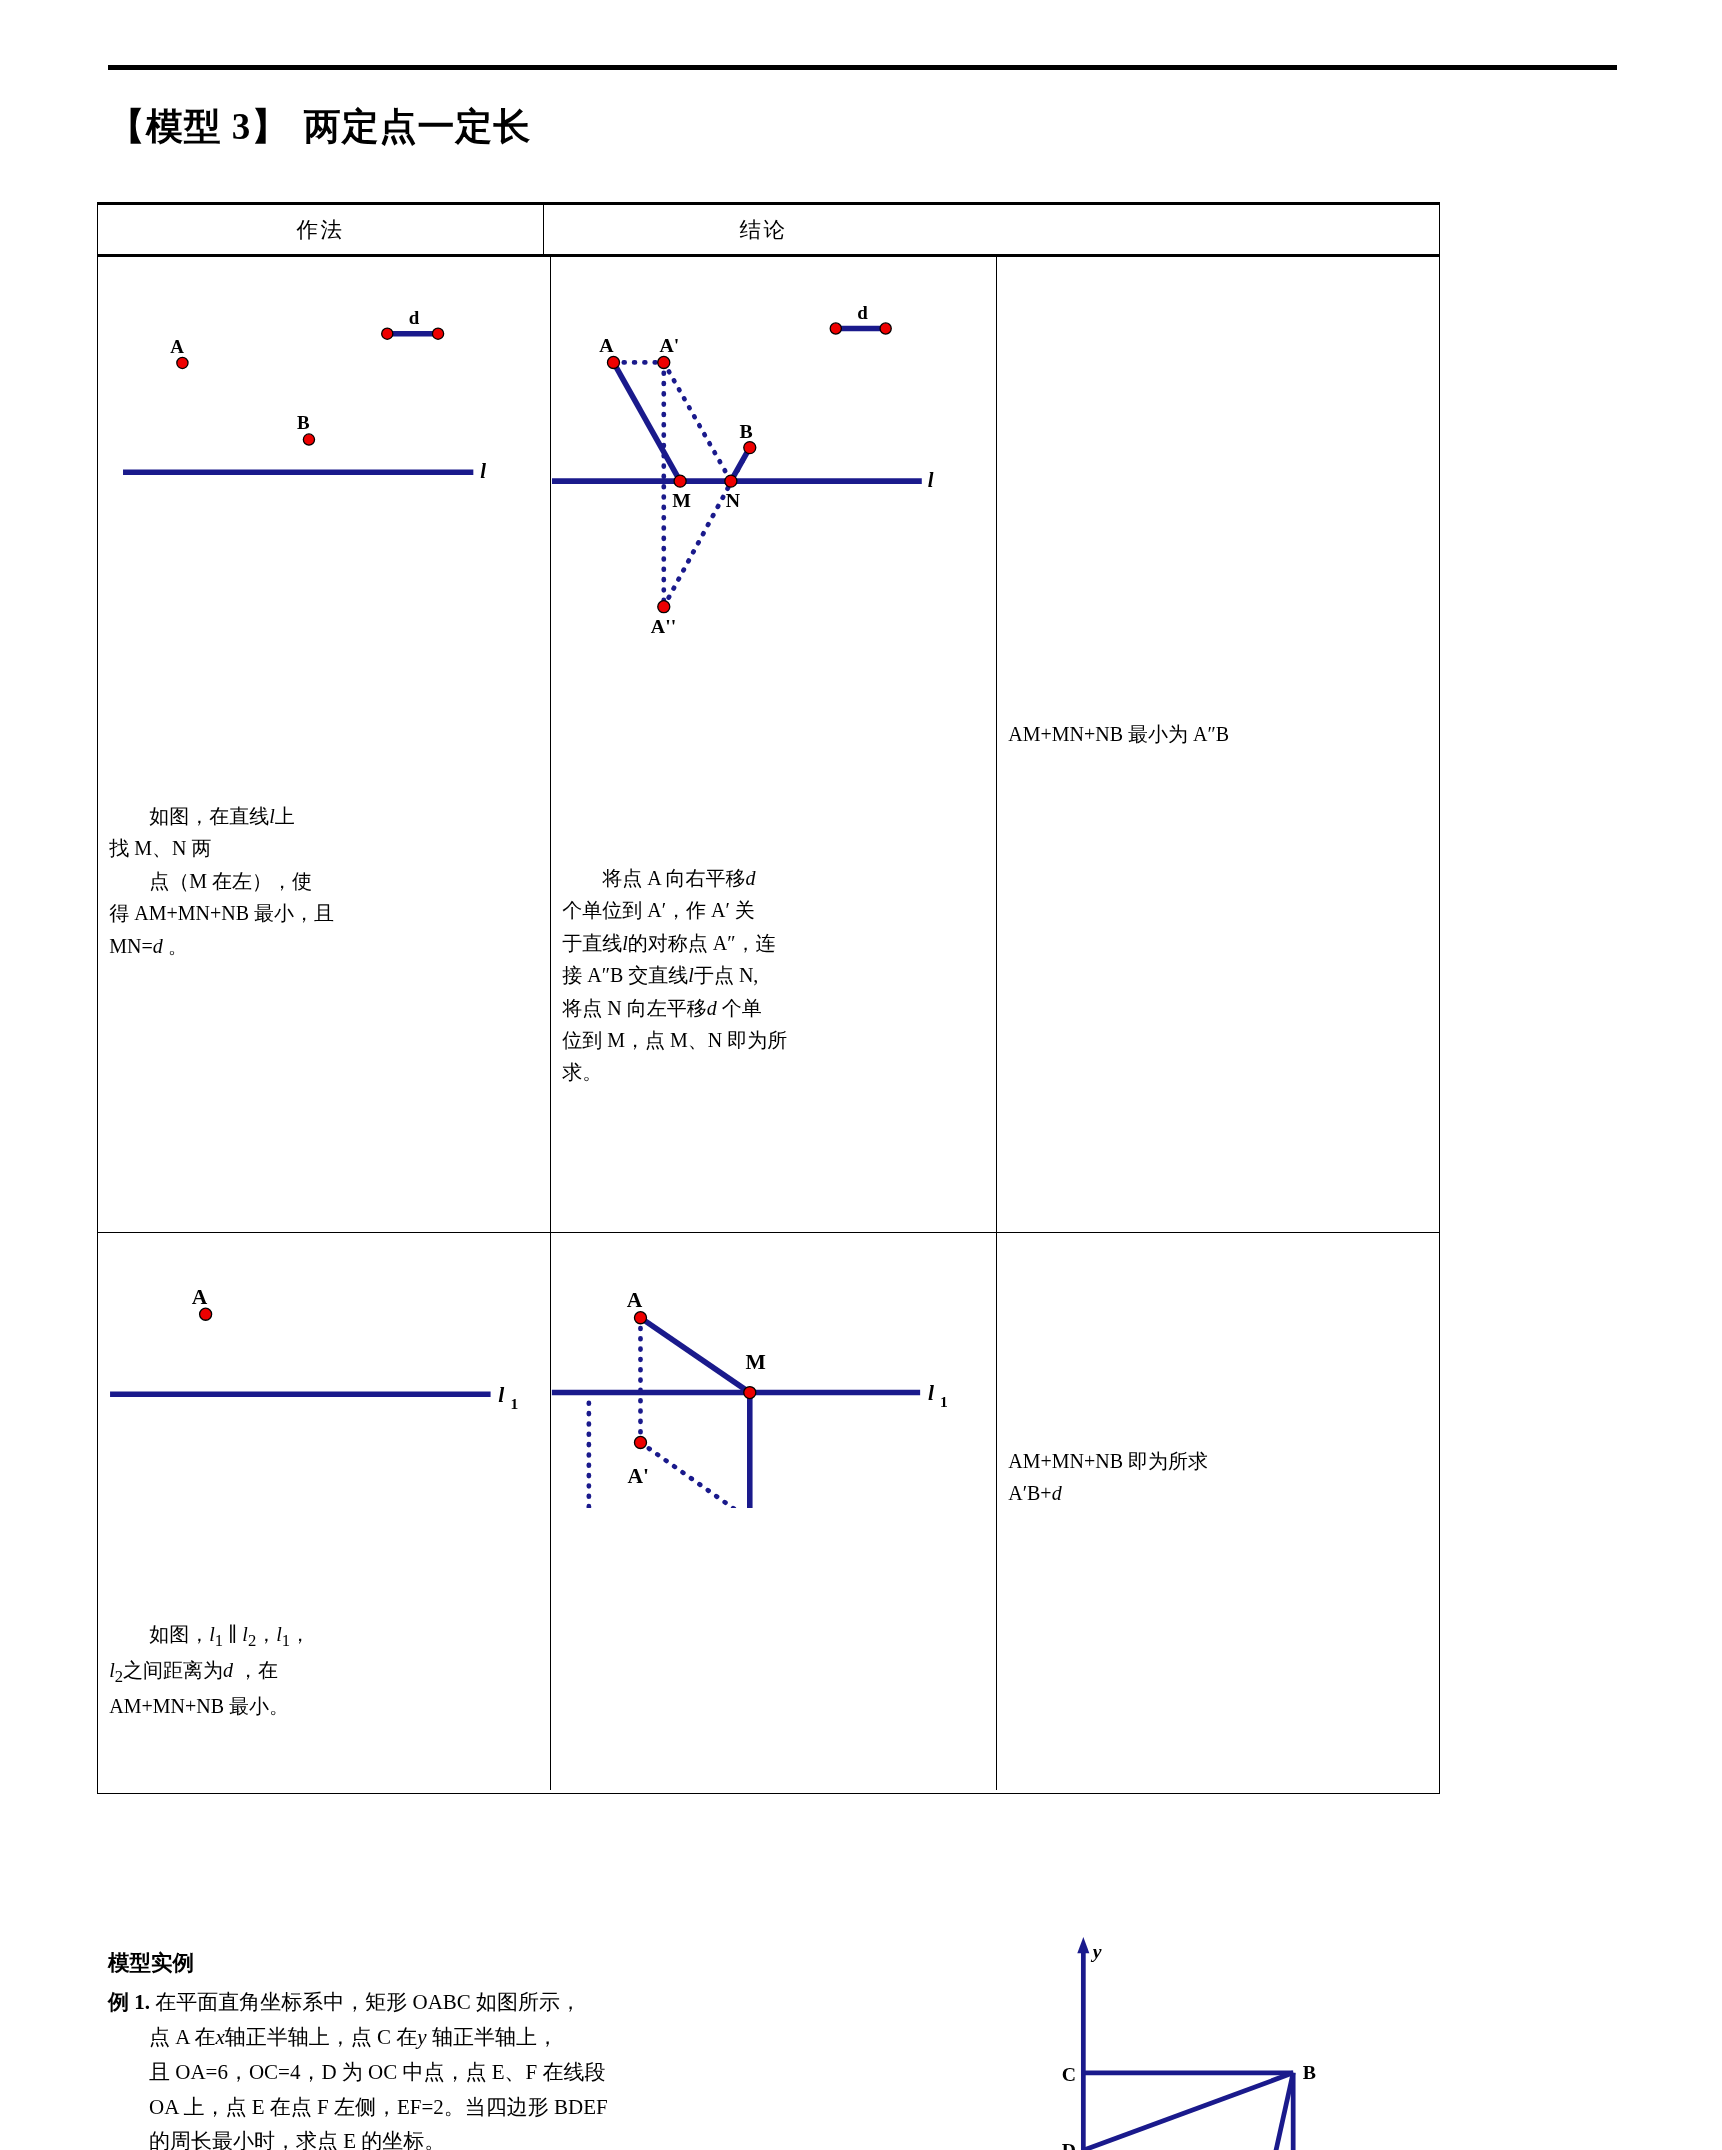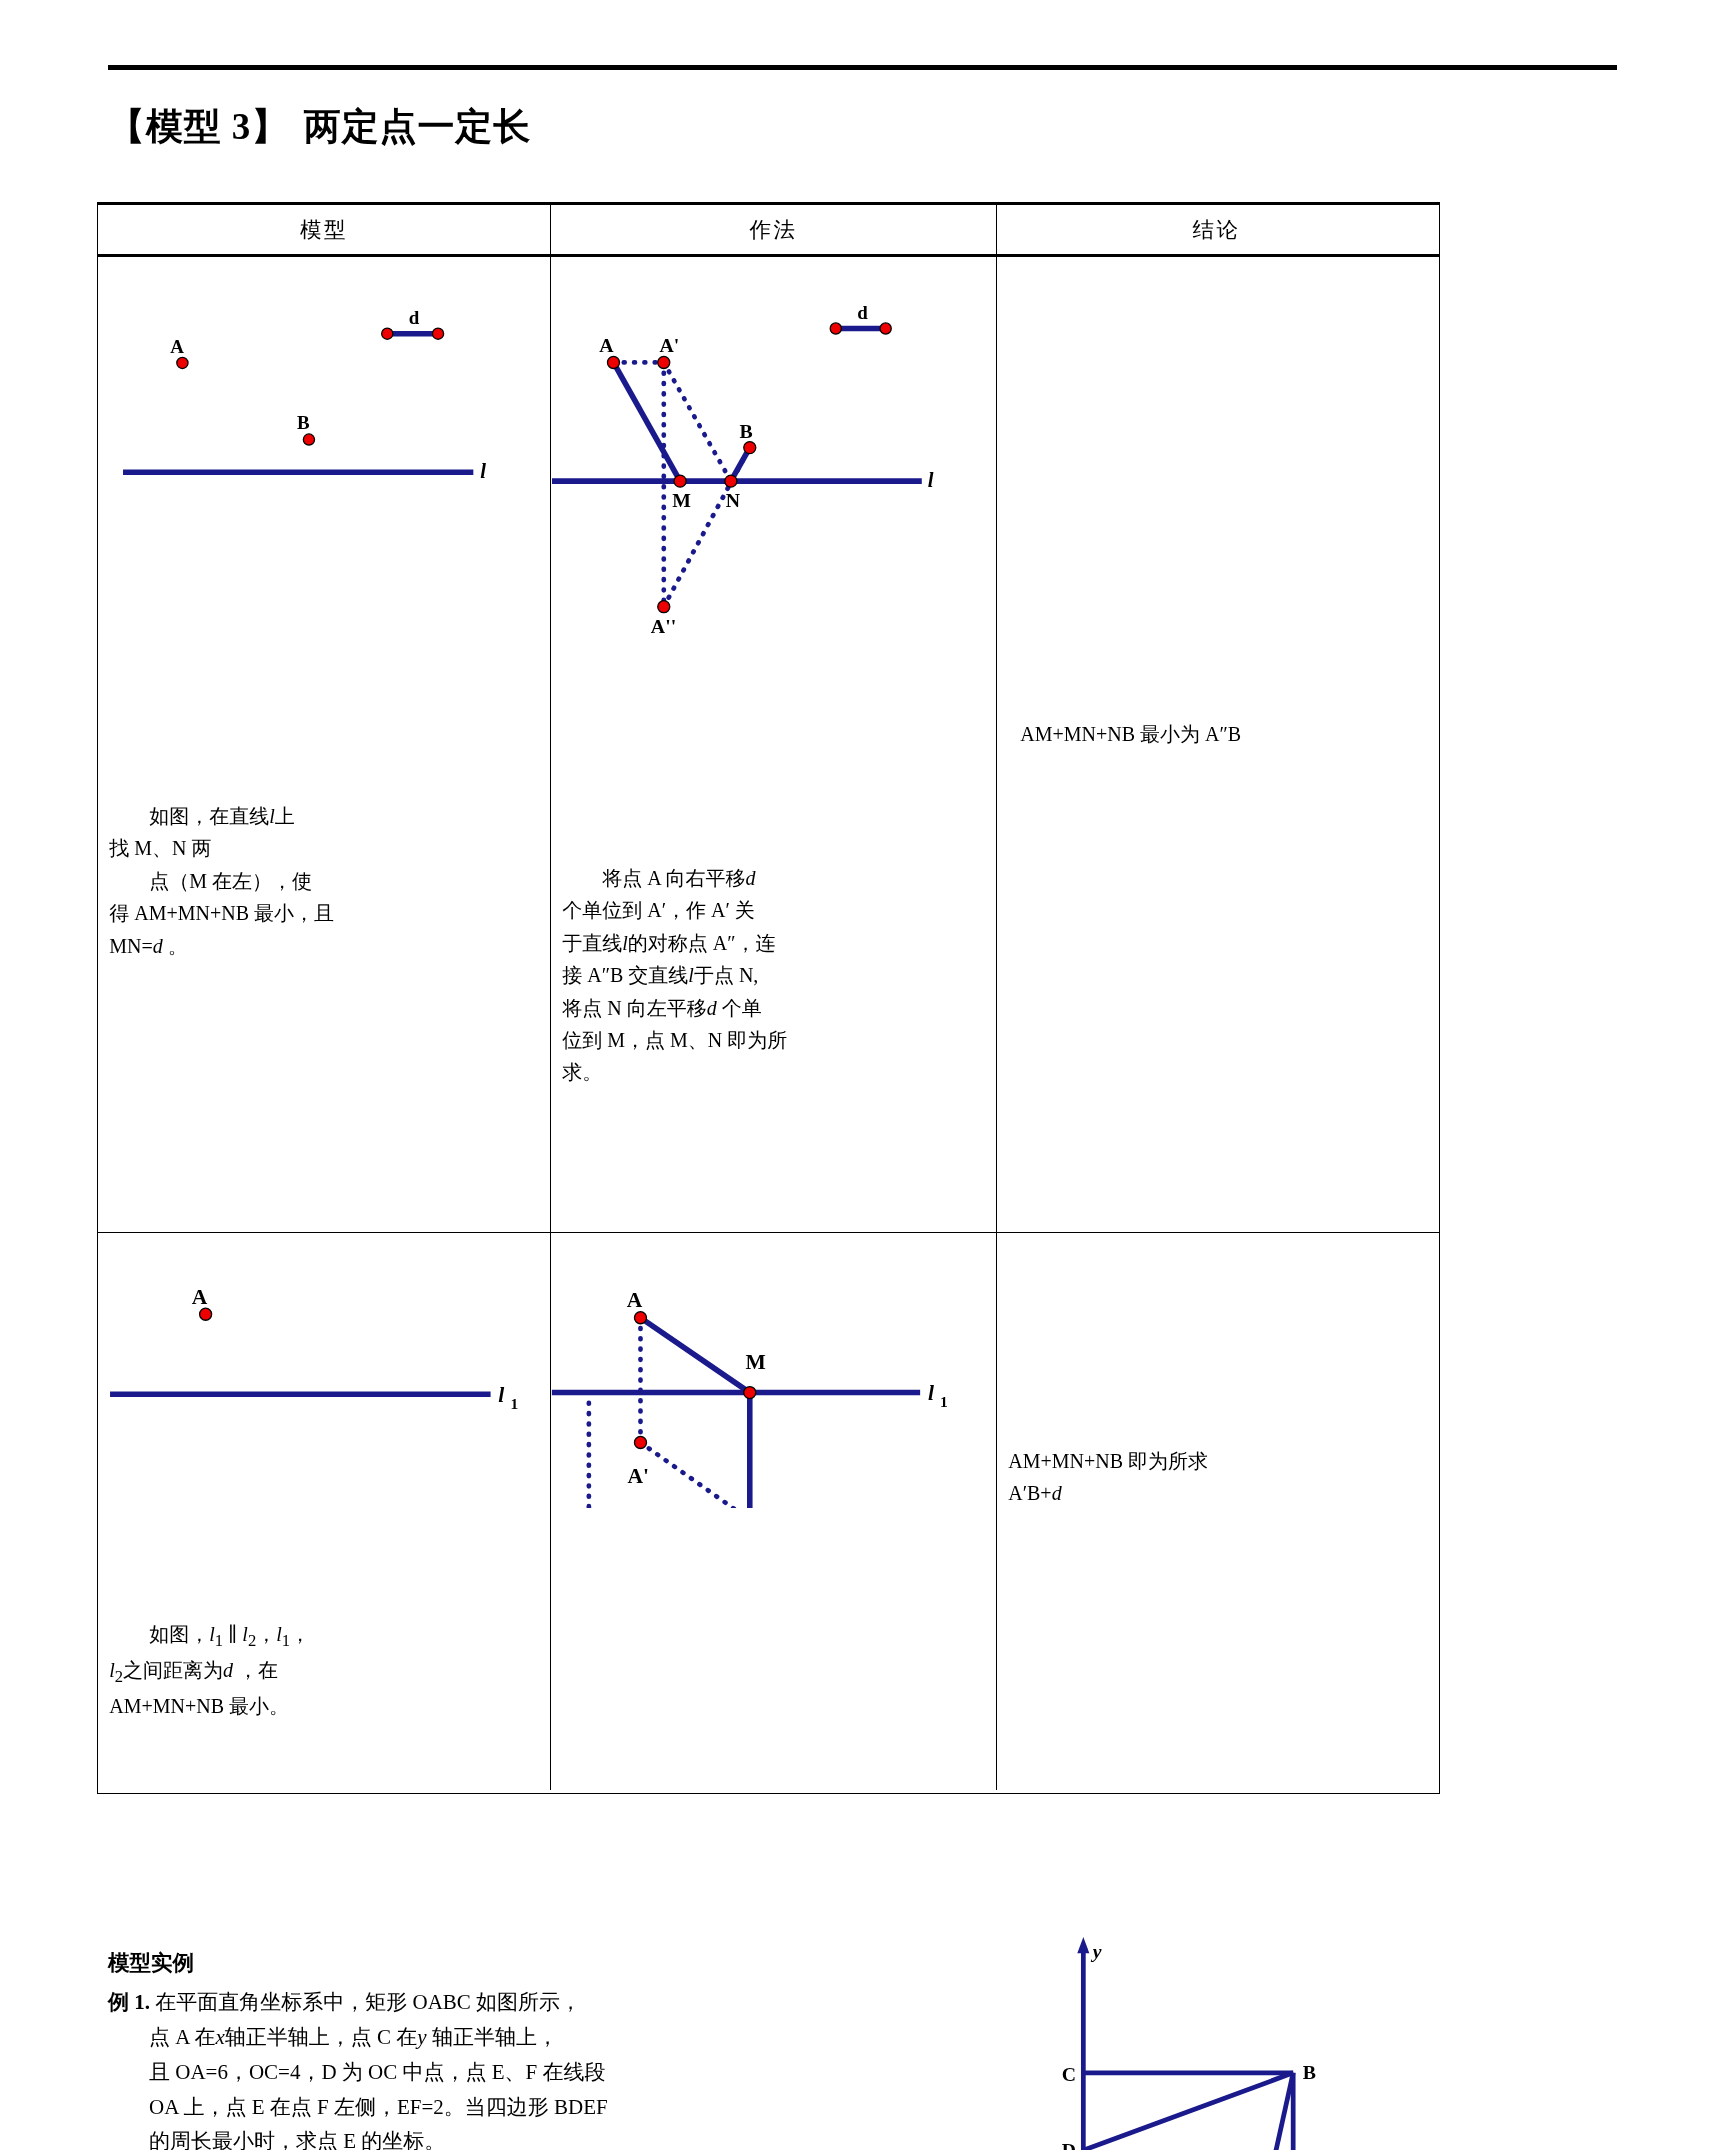--- a/index.html
+++ b/index.html
@@ -85,23 +85,20 @@
 
   <div class="top-rule"></div>
 
   <div class="title">
     <span>【模型 3】</span><span class="gap"></span><span>两定点一定长</span>
   </div>
 
   <div class="tbl">
 
     <div class="tbl-row hdr-row">
-      <div class="c1">
-        <div class="hdr-cell">模型</div>
-      </div>
       <div class="c2">
         <div class="hdr-cell">作法</div>
       </div>
       <div class="c3">
         <div class="hdr-cell">结论</div>
       </div>
     </div>
 
     <div class="tbl-row r1">
 
@@ -175,21 +172,21 @@
           <p class="noind">个单位到 A′，作 A′ 关</p>
           <p class="noind">于直线<i class="mi">l</i>的对称点 A″，连</p>
           <p class="noind">接 A″B 交直线<i class="mi">l</i>于点 N,</p>
           <p class="noind">将点 N 向左平移<i class="mi">d</i> 个单</p>
           <p class="noind">位到 M，点 M、N 即为所</p>
           <p class="noind">求。</p>
         </div>
       </div>
 
       <div class="c3">
-        <div class="concl" style="top:461px;margin-left:12px;">AM+MN+NB 最小为 A″B</div>
+        <div class="concl" style="top:461px;">AM+MN+NB 最小为 A″B</div>
       </div>
     </div>
 
     <div class="tbl-row r2">
 
       <div class="c1">
         <svg class="fig" style="left:0px; top:7.7px;" width="452" height="267" viewBox="0 0 1050 620">
 
           <circle cx="250" cy="170" r="14" fill="#ee0000" stroke="#000" stroke-width="3"></circle>
           <text x="218" y="146" font-size="50" font-weight="bold" font-family="'Liberation Serif',serif" fill="#000">A</text>

